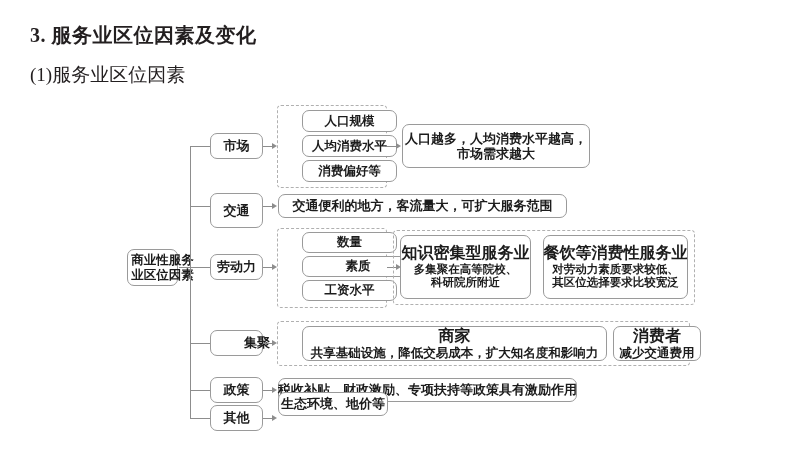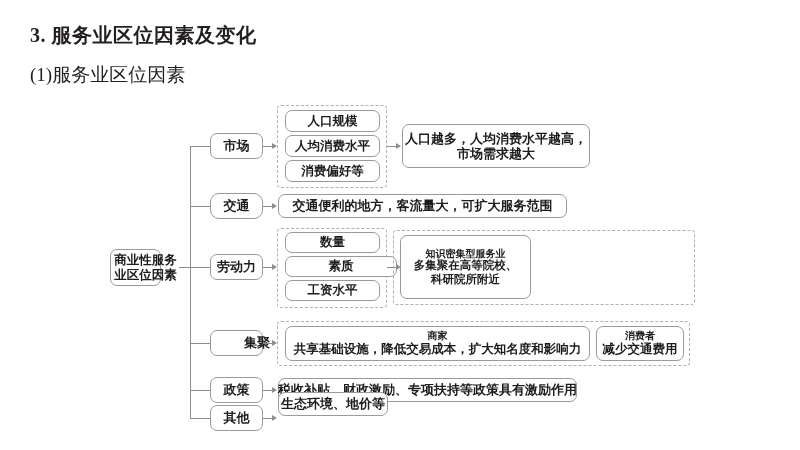--- a/index.html
+++ b/index.html
@@ -31,23 +31,23 @@
 
   
   .vline{position:absolute;background:#8d8d8d;width:1px;}
   .hline{position:absolute;background:#8d8d8d;height:1px;}
   .arrow{position:absolute;width:0;height:0;
     border-top:3.5px solid transparent;border-bottom:3.5px solid transparent;
     border-left:5px solid #8d8d8d;}
 
   
   .f11{font-size:11.5px;}
-  .f12{font-size:12.5px;}
+  .f12{font-size:12.5px;margin-left:17px;}
   .f13{font-size:13px;}
-  .f10{font-size:10px;font-weight:700;}
+  .f10{font-size:16px;font-weight:700;}
 </style>
 </head>
 <body>
 
 <div id="root">
 
   <div class="heading" id="h-main">3. 服务业区位因素及变化</div>
   <div class="heading" id="h-sub">(1)服务业区位因素</div>
 
   <div class="box f12" style="left:110px;top:249px;width:51px;height:37px;padding-left:20px;">
@@ -62,21 +62,21 @@
   <div class="hline" style="left:190px;top:146px;width:20px;"></div>
   <div class="hline" style="left:190px;top:206px;width:20px;"></div>
   <div class="hline" style="left:190px;top:267px;width:20px;"></div>
   <div class="hline" style="left:190px;top:343px;width:20px;"></div>
   <div class="hline" style="left:190px;top:390px;width:20px;"></div>
   <div class="hline" style="left:190px;top:418px;width:20px;"></div>
 
   <div class="box f13" style="left:210px;top:133px;width:53px;height:26px;">
     <span class="ln">市场</span>
   </div>
-  <div class="box f13" style="left:210px;top:193px;width:53px;height:26px;border-radius:9px;">
+  <div class="box f13" style="left:210px;top:193px;width:53px;height:35px;">
     <span class="ln">交通</span>
   </div>
   <div class="box f13" style="left:210px;top:254px;width:53px;height:26px;justify-content:center;">
     <span class="ln">劳动力</span>
   </div>
   <div class="box f13" style="left:210px;top:330px;width:53px;height:26px;padding-left:41px;">
     <span class="ln">集聚</span>
   </div>
   <div class="box f13" style="left:210px;top:377px;width:53px;height:26px;">
     <span class="ln">政策</span>
@@ -143,20 +143,25 @@
   <div class="arrow" style="left:396px;top:263.5px;"></div>
 
   <div class="grp" style="left:393px;top:230px;width:302px;height:75px;"></div>
 
   <div class="box f11" style="left:400px;top:235px;width:131px;height:64px;">
     <span class="ln f10">知识密集型服务业</span>
     <span class="ln">多集聚在高等院校、</span>
     <span class="ln">科研院所附近</span>
   </div>
 
+  <div class="box f11" style="left:543px;top:235px;width:145px;height:64px;">
+    <span class="ln f10">餐饮等消费性服务业</span>
+    <span class="ln">对劳动力素质要求较低、</span>
+    <span class="ln">其区位选择要求比较宽泛</span>
+  </div>
 
   <div class="grp" style="left:277px;top:321px;width:413px;height:45px;"></div>
 
   <div class="box f12" style="left:285px;top:326px;width:305px;height:35px;">
     <span class="ln f10">商家</span>
     <span class="ln">共享基础设施，降低交易成本，扩大知名度和影响力</span>
   </div>
 
   <div class="box f13" style="left:278px;top:378px;width:299px;height:24px;">
     <span class="ln">税收补贴、财政激励、专项扶持等政策具有激励作用</span>

